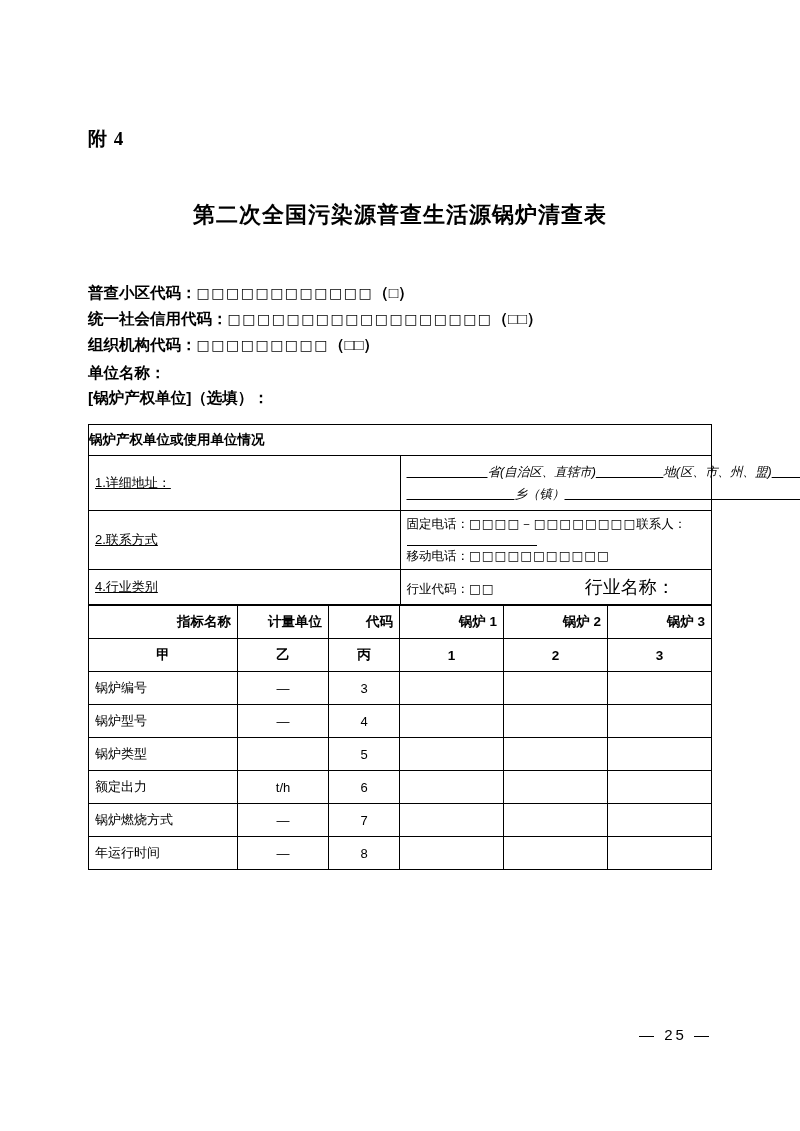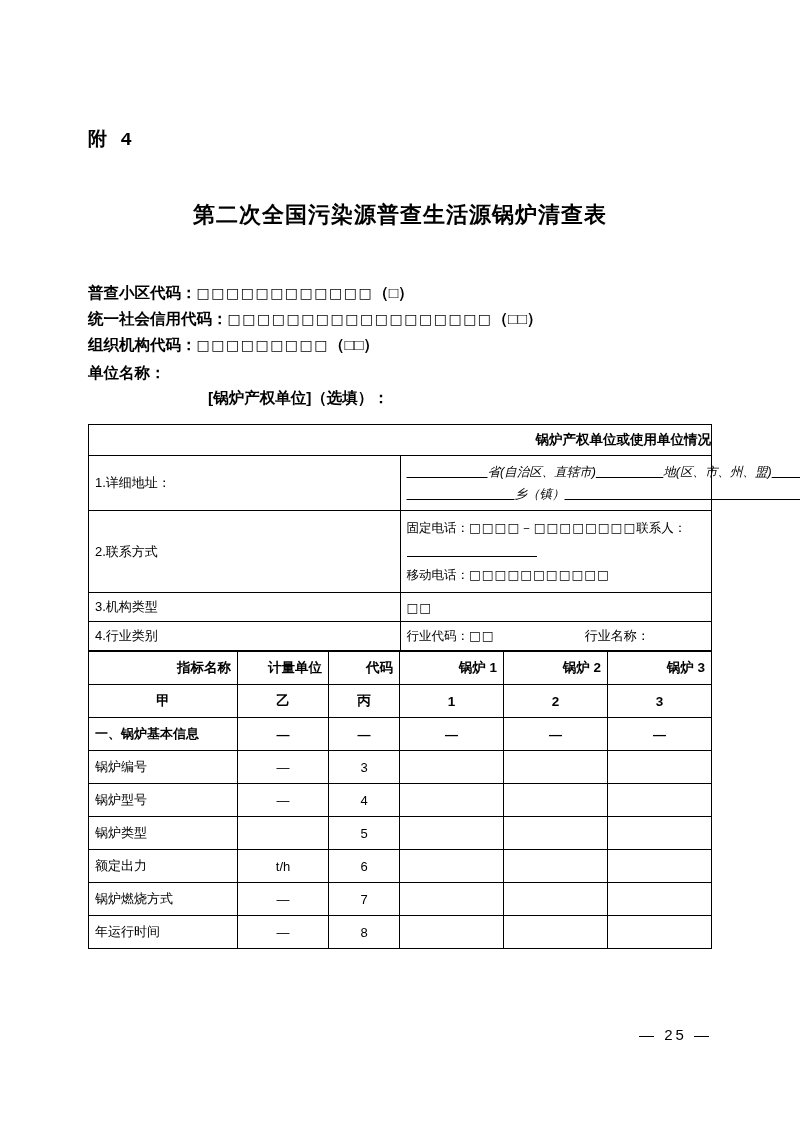--- a/index.html
+++ b/index.html
@@ -16,21 +16,21 @@
     overflow: hidden;
   }
   .page {
     position: relative;
     width: 800px;
     height: 1131px;
     box-sizing: border-box;
     padding: 0 88px;
   }
   .attach-label {
-    font-family: Liberation Mono, monospace;
+    font-family: Liberation Serif, serif;
     font-size: 19px;
     font-weight: bold;
     padding-top: 126px;
     letter-spacing: 1px;
   }
   .doc-title {
     text-align: center;
     font-family: Liberation Sans, sans-serif;
     font-size: 22px;
     font-weight: bold;
@@ -53,54 +53,54 @@
     font-weight: normal;
     font-size: 14px;
   }
   .unit-line {
     display: flex;
     margin-top: 2px;
     flex-direction: column;
   }
   .unit-name-label { white-space: nowrap; }
   .unit-owner-label {
-    margin-left: 120px;
     white-space: nowrap;
   }
 
   table.main {
     width: 100%;
     border-collapse: collapse;
     margin-top: 14px;
     font-family: "Liberation Sans", sans-serif;
     font-size: 13px;
     table-layout: fixed;
   }
   table.main td {
     border: 1px solid #000000;
     padding: 5px 6px;
     vertical-align: middle;
   }
   .sec-header {
-    text-align: right;
+    text-align: left;
     font-weight: bold;
     font-size: 13.5px;
     padding: 6px 0 !important;
   }
   .row-label {
     white-space: nowrap;
+    text-decoration: underline;
   }
   .addr-cell {
     line-height: 22px;
     font-size: 12.5px;
     font-style: italic;
   }
   .addr-line { white-space: nowrap; }
   .u { text-decoration: underline; letter-spacing: 1px; }
-  .contact-cell { line-height: 23px; font-size: 12.5px; }
+  .contact-cell { line-height: 15px; font-size: 12.5px; }
   .blank-underline {
     display: inline-block;
     border-bottom: 1px solid #000;
     width: 130px;
     height: 13px;
     vertical-align: -2px;
   }
   .bx { font-family: "DejaVu Sans", sans-serif; letter-spacing: 1px; font-size: 12.5px; }
 
   table.grid {
@@ -176,27 +176,23 @@
       <td class="contact-cell">
         <div>
           <span>固定电话：</span><span class="bx">□□□□－□□□□□□□□</span><span>联系人：</span><span class="blank-underline"></span>
         </div>
         <div>
           <span>移动电话：</span><span class="bx">□□□□□□□□□□□</span>
         </div>
       </td>
     </tr>
     <tr>
-      <td class="row-label">3.机构类型</td>
-      <td class="bx">□□</td>
-    </tr>
-    <tr>
       <td class="row-label">4.行业类别</td>
       <td>
-        <span style="font-size:12.5px">行业代码：</span><span class="bx">□□</span><span style="display:inline-block;width:90px"></span><span style="font-size:13px">行业名称：</span>
+        <span style="font-size:12.5px">行业代码：</span><span class="bx">□□</span><span style="display:inline-block;width:90px"></span><span style="font-size:18px">行业名称：</span>
       </td>
     </tr>
   </tbody>
     </table>
 
   <table class="grid">
     <tbody>
         <tr class="hdr-row">
       <td style="width:136px">指标名称</td>
       <td style="width:78px">计量单位</td>
@@ -207,28 +203,20 @@
     </tr>
     <tr class="jiayi-row">
       <td>甲</td>
       <td>乙</td>
       <td>丙</td>
       <td>1</td>
       <td>2</td>
       <td>3</td>
     </tr>
 
-    <tr class="section-row">
-      <td>一、锅炉基本信息</td>
-      <td class="ctr dash">—</td>
-      <td class="ctr dash">—</td>
-      <td class="ctr dash">—</td>
-      <td class="ctr dash">—</td>
-      <td class="ctr dash">—</td>
-    </tr>
     <tr>
       <td>锅炉编号</td>
       <td class="ctr">—</td>
       <td class="ctr">3</td>
       <td class="ctr"></td>
       <td class="ctr"></td>
       <td class="ctr"></td>
     </tr>
     <tr>
       <td>锅炉型号</td>

